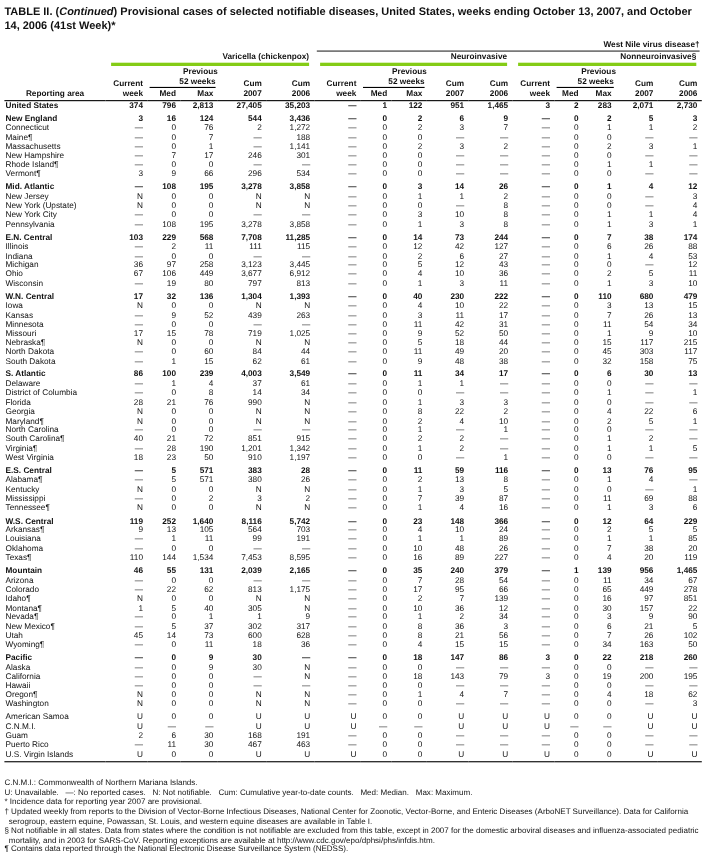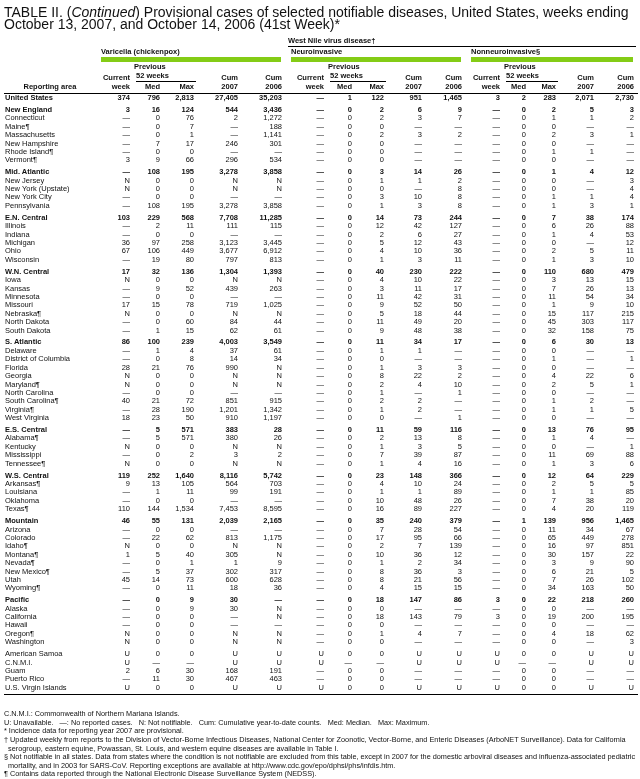--- a/index.html
+++ b/index.html
@@ -1,25 +1,25 @@
 <!DOCTYPE html>
 <html><head>
 <meta charset="utf-8">
 <style>
   html,body{margin:0;padding:0;background:#fff;}
   body{width:640px;height:779px;overflow:hidden;font-family:"Liberation Sans",sans-serif;color:#111;}
   .page{padding:6px 4px 0 4px;}
-  .title{font-size:14px;font-weight:normal;line-height:12px;margin:0 0 6px 0;letter-spacing:0;}
+  .title{font-size:10px;font-weight:bold;line-height:12px;margin:0 0 6px 0;letter-spacing:0;}
   .title .it{font-style:italic;}
   table{border-collapse:collapse;table-layout:fixed;width:634px;}
   th,td{padding:0;font-size:7.5px;vertical-align:bottom;overflow:hidden;white-space:nowrap;}
   thead th{font-weight:bold;line-height:9px;}
   .num{text-align:right;padding-right:4px;}
-  .ctr{text-align:left;}
-  .rule-in{border-bottom:5px solid #84cc16;padding-bottom:1px;margin:0 5px;}
+  .ctr{text-align:right;}
+  .rule-in{border-bottom:3px solid #84cc16;padding-bottom:1px;margin:0 5px;}
   .rule-tight{border-bottom:1px solid #000;padding-bottom:1px;margin:0 2px;}
   thead tr.hdr-last th{border-bottom:1.5px solid #000;padding-bottom:2px;margin-top:36px;}
   th.area-h{text-align:center;vertical-align:bottom;border-bottom:1.5px solid #000;padding-bottom:2px;}
   tbody td{line-height:8.4px;}
   tbody td.area{text-align:left;padding-left:1px;}
   tr.bold td{font-weight:bold;}
   tr.gap td{height:3.5px;line-height:3.5px;border:none;}
   tbody tr:last-child td{border-bottom:1.5px solid #000;padding-bottom:2px;}
   .footnotes{margin-top:15px;font-size:7.3px;line-height:8.6px;}
   .footnotes .fline{text-indent:-4px;padding-left:4px;white-space:pre-wrap;}

